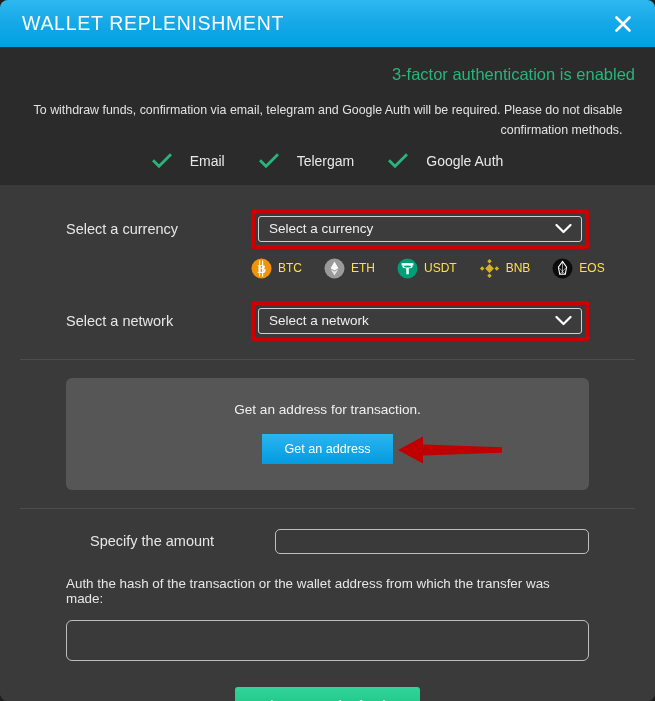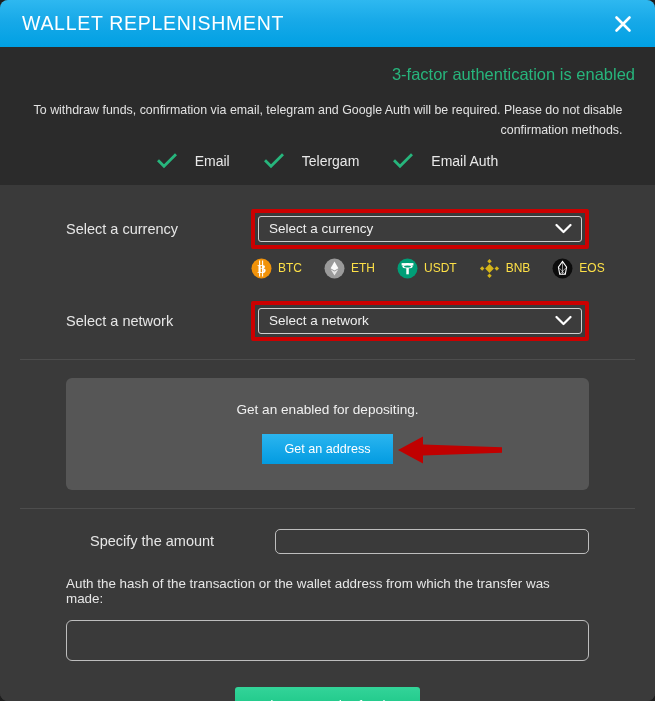--- a/index.html
+++ b/index.html
@@ -286,21 +286,21 @@
         <svg class="check-icon" width="20" height="16" viewBox="0 0 20 16">
           <path d="M2 8.2 L7 13.2 L18 2.2" stroke="#27b57c" stroke-width="2.8" fill="none" stroke-linecap="square"></path>
         </svg>
         <span class="method-label">Telergam</span>
       </div>
 
       <div class="method">
         <svg class="check-icon" width="20" height="16" viewBox="0 0 20 16">
           <path d="M2 8.2 L7 13.2 L18 2.2" stroke="#27b57c" stroke-width="2.8" fill="none" stroke-linecap="square"></path>
         </svg>
-        <span class="method-label">Email Auth</span>
+        <span class="method-label">Google Auth</span>
       </div>
 
     </div>
   </div>
 
   <div class="body-area">
 
     <div class="field-section">
 
       <div class="field-row">
@@ -383,21 +383,21 @@
           </div>
         </div>
       </div>
 
     </div>
 
     <div class="divider"></div>
 
     <div class="addr-wrap">
       <div class="addr-panel">
-        <div class="addr-text">Get an enabled for depositing.</div>
+        <div class="addr-text">Get an address for transaction.</div>
         <button class="addr-btn">Get an address</button>
         <svg class="arrow-annotation" width="106" height="34" viewBox="0 0 106 34">
           <path d="M0 17 L25 3.5 L25 11.5 L104 14.2 L104 19.8 L25 22.5 L25 30.5 Z" fill="#c00000"></path>
         </svg>
       </div>
     </div>
 
     <div class="divider"></div>
 
     <div class="form-wrap">

